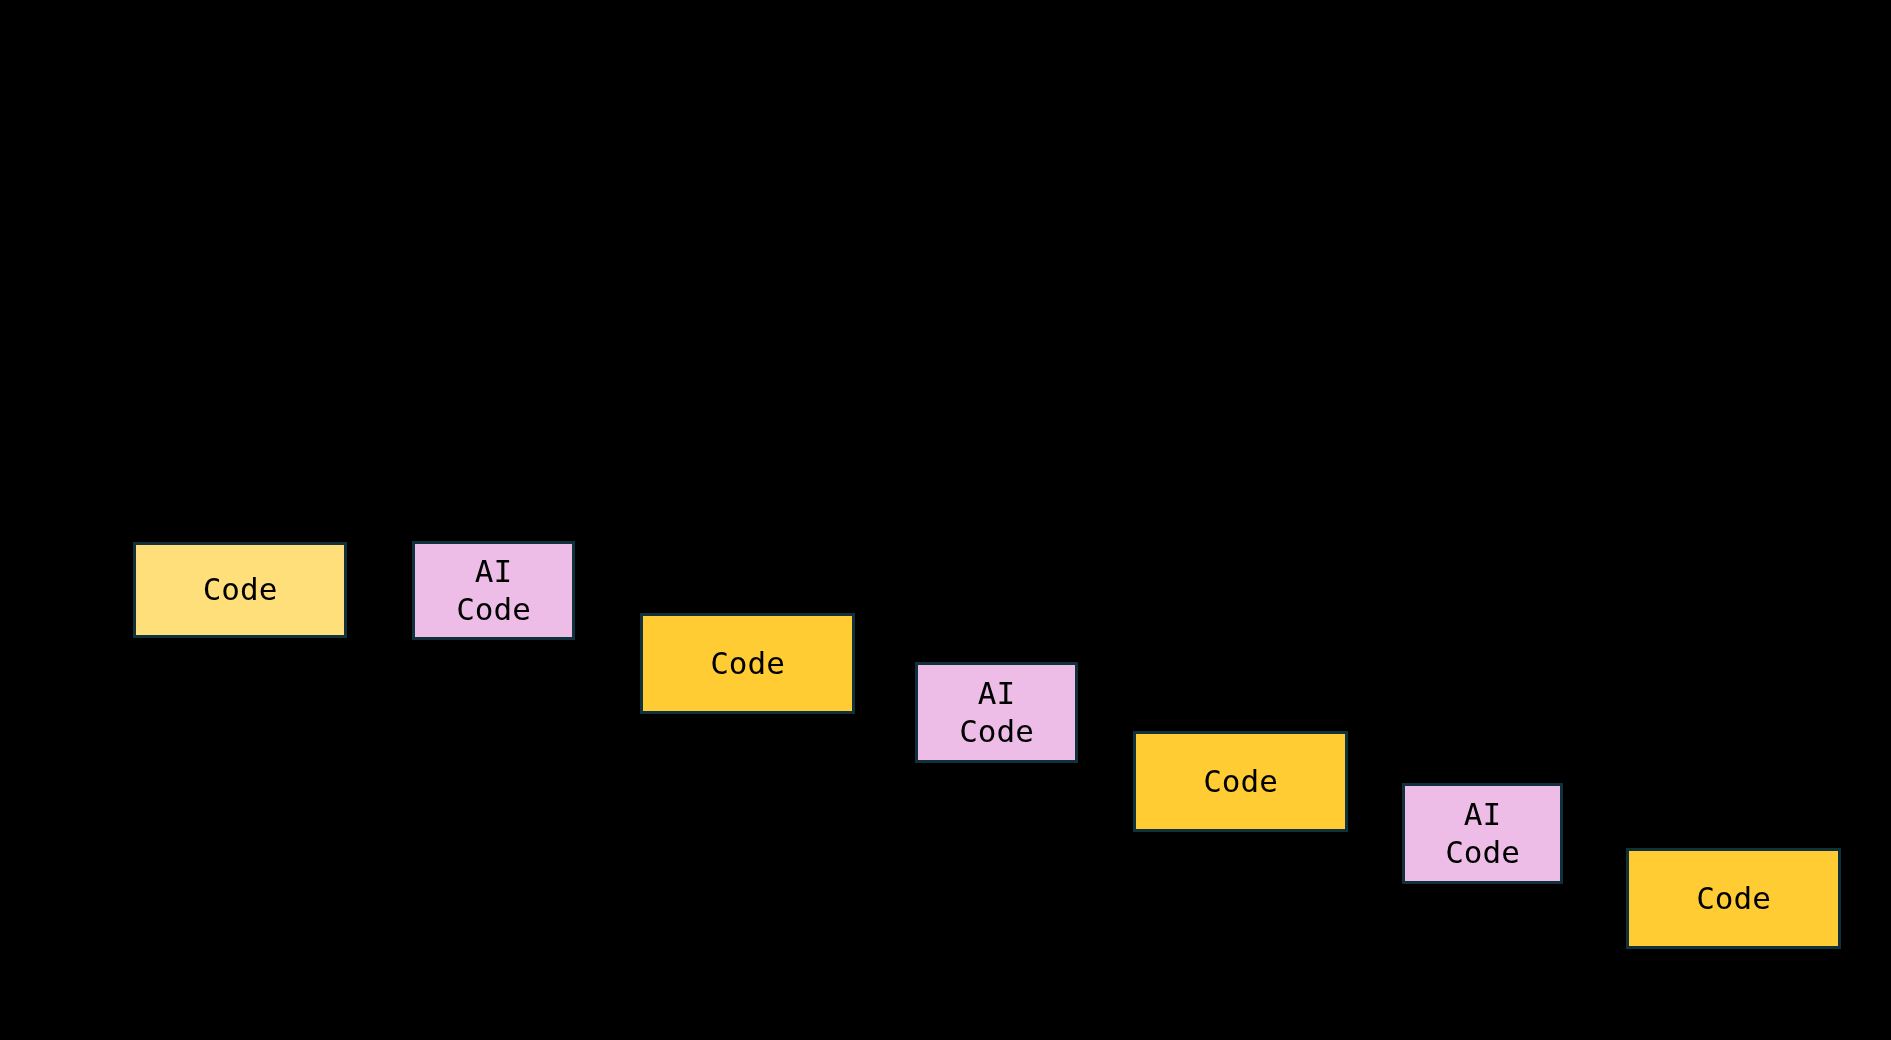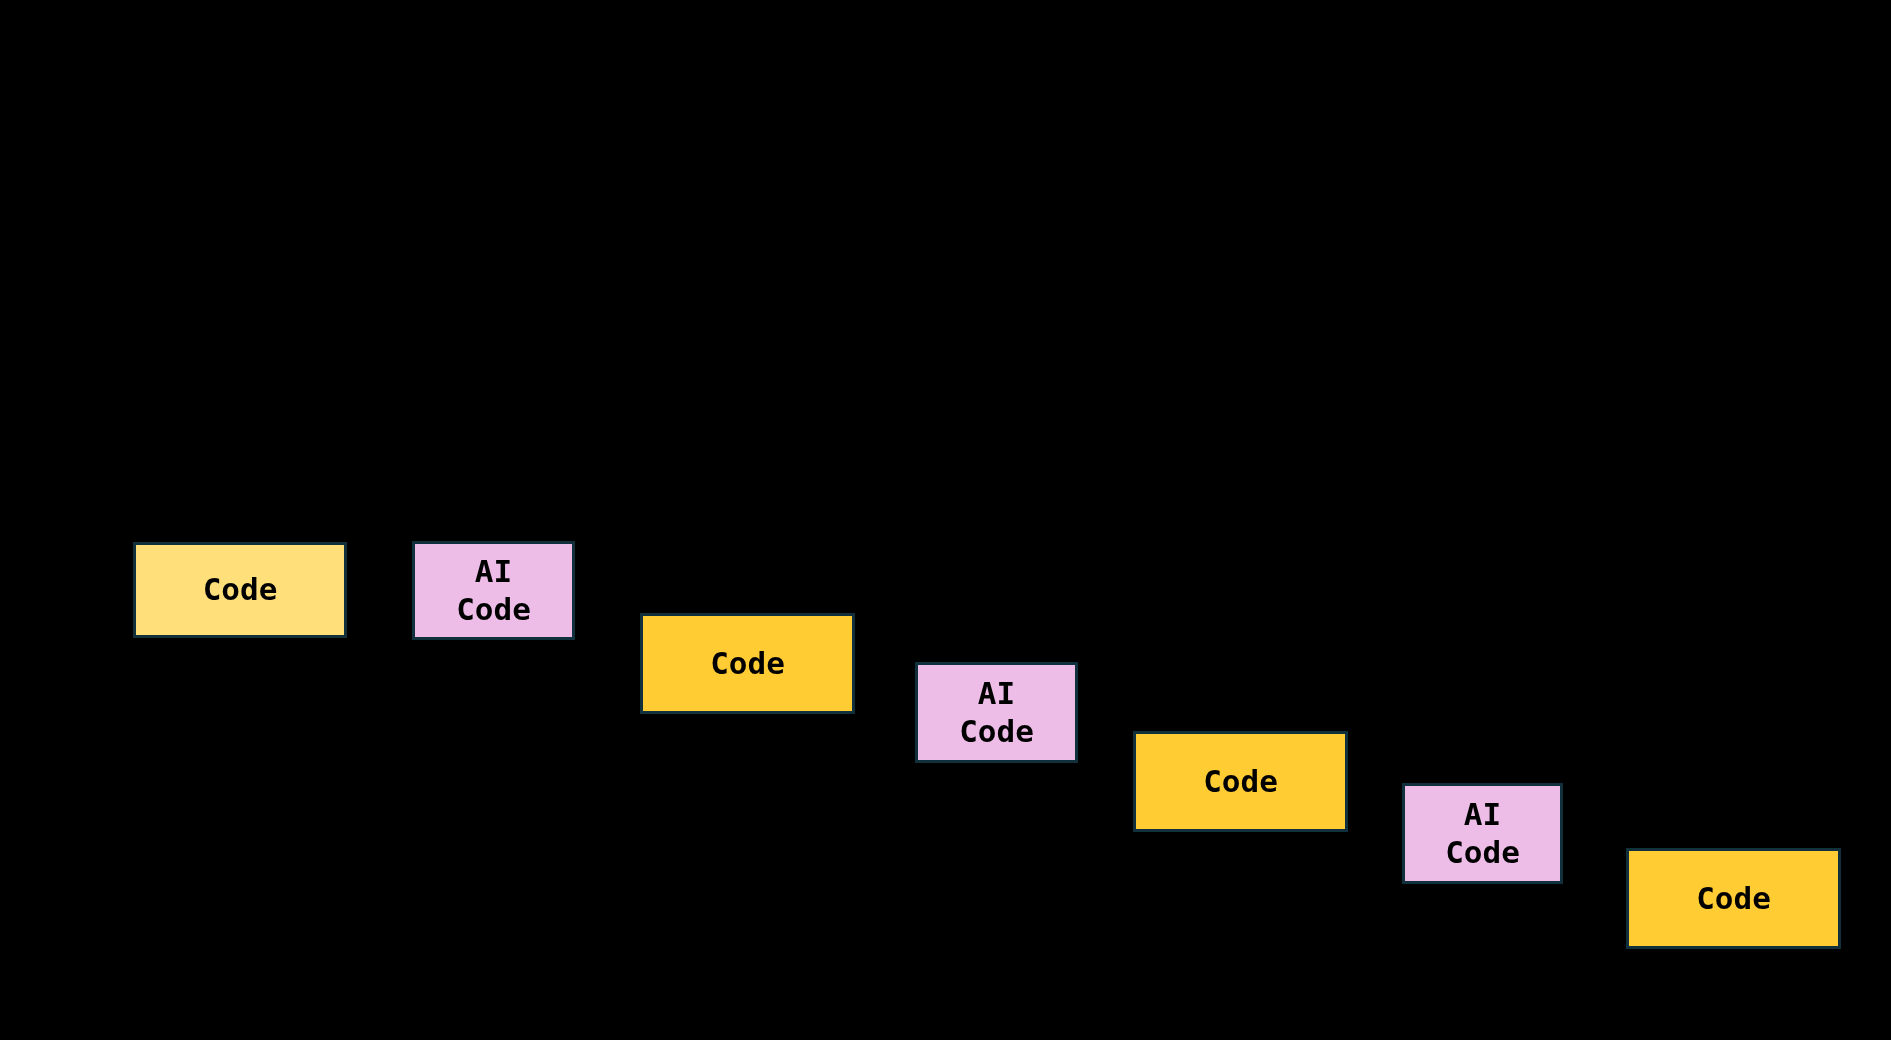--- a/index.html
+++ b/index.html
@@ -33,21 +33,21 @@
     user-select: none;
   }
   .node-label {
     display: block;
     pointer-events: none;
   }
 </style>
 </head>
 <body>
 
-<div id="canvas" style="width: 1891px; height: 1040px; background: rgb(0, 0, 0); font-weight: bold;">
+<div id="canvas" style="width: 1891px; height: 1040px; background: rgb(0, 0, 0);">
     <div class="node" style="left: 133px; top: 542px; width: 214px; height: 96px; background: rgb(255, 223, 121); border-color: rgb(16, 48, 60); color: rgb(0, 0, 0);"><span class="node-label">Code</span></div>
     <div class="node" style="left: 412px; top: 541px; width: 163px; height: 99px; background: rgb(237, 189, 232); border-color: rgb(16, 48, 60); color: rgb(0, 0, 0);"><span class="node-label">AI
 Code</span></div>
     <div class="node" style="left: 640px; top: 613px; width: 215px; height: 101px; background: rgb(255, 204, 51); border-color: rgb(16, 48, 60); color: rgb(0, 0, 0);"><span class="node-label">Code</span></div>
     <div class="node" style="left: 915px; top: 662px; width: 163px; height: 101px; background: rgb(237, 189, 232); border-color: rgb(16, 48, 60); color: rgb(0, 0, 0);"><span class="node-label">AI
 Code</span></div>
     <div class="node" style="left: 1133px; top: 731px; width: 215px; height: 101px; background: rgb(255, 204, 51); border-color: rgb(16, 48, 60); color: rgb(0, 0, 0);"><span class="node-label">Code</span></div>
     <div class="node" style="left: 1402px; top: 783px; width: 161px; height: 101px; background: rgb(237, 189, 232); border-color: rgb(16, 48, 60); color: rgb(0, 0, 0);"><span class="node-label">AI
 Code</span></div>
     <div class="node" style="left: 1626px; top: 848px; width: 215px; height: 101px; background: rgb(255, 204, 51); border-color: rgb(16, 48, 60); color: rgb(0, 0, 0);"><span class="node-label">Code</span></div>

